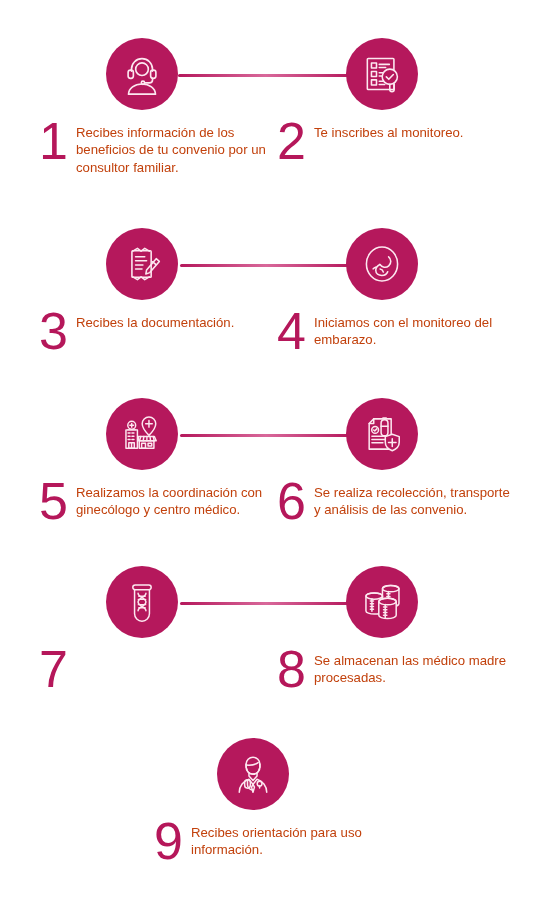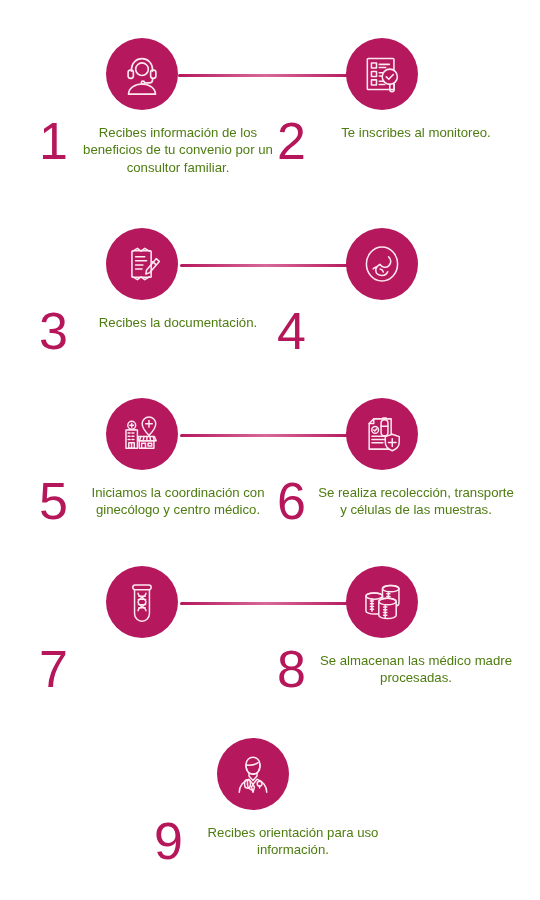--- a/index.html
+++ b/index.html
@@ -65,24 +65,24 @@
     line-height: 0.92;
     font-weight: 400;
     font-family: "Liberation Sans", sans-serif;
     flex: 0 0 auto;
     text-align: center;
     width: 46px;
     letter-spacing: -1px;
   }
 
   .desc {
-    color: #4d7c0f;
+    color: #c2410c;
     font-size: 13.2px;
     line-height: 1.32;
-    text-align: center;
+    text-align: left;
     flex: 1 1 auto;
     padding-top: 6px;
   }
 
   
   .step.left  { left: 30px; }
   .step.right { left: 268px; }
 
   .step.left  .circle { left: 76px; }
   .step.right .circle { left: 78px; }
@@ -170,20 +170,21 @@
           <path d="M24 5.5c9.4 0 17 8.4 17 18.6S33.4 42.5 24 42.5 7 34.3 7 24.1 14.6 5.5 24 5.5z"></path>
           <path d="M31.2 16.2a6.4 6.4 0 1 1-9.5 8.3"></path>
           <path d="M21.7 24.5c-2.6 1.3-4.5 3.6-4.5 6.4 0 3.6 3.1 5.6 6.6 5.6 3.1 0 5.6-1.6 6.4-4"></path>
           <path d="M21.9 29.4c1.9.4 3.2 1.7 3.6 3.4"></path>
           <path d="M17.6 27.2c-1.5.4-2.6 1.1-3.3 2.2"></path>
         </svg>
       </span>
     </div>
     <div class="caption-row">
       <div class="num">4</div>
+      <div class="desc">Iniciamos con el monitoreo del embarazo.</div>
     </div>
   </div>
 
   <div class="step left" style="top:398px;">
     <div class="circle">
       <span>
         <svg width="44" height="44" viewBox="0 0 48 48" fill="none" stroke="#fde8f0" stroke-width="1.6" stroke-linecap="round" stroke-linejoin="round">
           <circle cx="12.8" cy="14.5" r="4.3"></circle>
           <path d="M12.8 12.5v4M10.8 14.5h4"></path>
           <path d="M8.5 19.5h8.6"></path>
@@ -196,21 +197,21 @@
           <path d="M20 26.8h17.5l2 4.6H20z"></path>
           <path d="M22.6 26.8l-1.3 4.6M26 26.8l-.7 4.6M29.4 26.8l-.1 4.6M32.8 26.8l.5 4.6M36.2 26.8l1.2 4.6"></path>
           <rect x="21" y="31.4" width="16" height="8.1"></rect>
           <path d="M23.6 34h4.2v5.5h-4.2z"></path>
           <path d="M30.6 34h4v3h-4z"></path>
         </svg>
       </span>
     </div>
     <div class="caption-row">
       <div class="num">5</div>
-      <div class="desc">Iniciamos la coordinación con ginecólogo y centro médico.</div>
+      <div class="desc">Realizamos la coordinación con ginecólogo y centro médico.</div>
     </div>
   </div>
 
   <div class="step right" style="top:398px;">
     <div class="circle">
       <span>
         <svg width="44" height="44" viewBox="0 0 48 48" fill="none" stroke="#fde8f0" stroke-width="1.65" stroke-linecap="round" stroke-linejoin="round">
           <path d="M10 12.5l5-5h19v33H10z"></path>
           <path d="M15 7.5v5h-5"></path>
           <circle cx="16.5" cy="19.5" r="3.7"></circle>
@@ -219,21 +220,21 @@
           <rect x="23" y="8.5" width="7.5" height="17.5" rx="3.6"></rect>
           <path d="M23 15.5h7.5"></path>
           <path d="M25 6.5h3.6"></path>
           <path d="M35.2 24.3l7.6 2.6v6.2c0 4.6-3.3 7.6-7.6 9.2-4.3-1.6-7.6-4.6-7.6-9.2v-6.2z" fill="#b5185c"></path>
           <path d="M35.2 29.3v8.2M31.1 33.4h8.2"></path>
         </svg>
       </span>
     </div>
     <div class="caption-row">
       <div class="num">6</div>
-      <div class="desc">Se realiza recolección, transporte y células de las muestras.</div>
+      <div class="desc">Se realiza recolección, transporte y análisis de las convenio.</div>
     </div>
   </div>
 
   <div class="step left" style="top:566px;">
     <div class="circle">
       <span>
         <svg width="42" height="42" viewBox="0 0 48 48" fill="none" stroke="#fde8f0" stroke-width="1.7" stroke-linecap="round" stroke-linejoin="round">
           <rect x="13.5" y="4.5" width="21" height="5.4" rx="2.7"></rect>
           <path d="M15.5 10v27.5a8.5 8.5 0 0 0 17 0V10"></path>
           <path d="M19.5 14c0 4.5 9 5.5 9 10s-9 5.5-9 10"></path>

